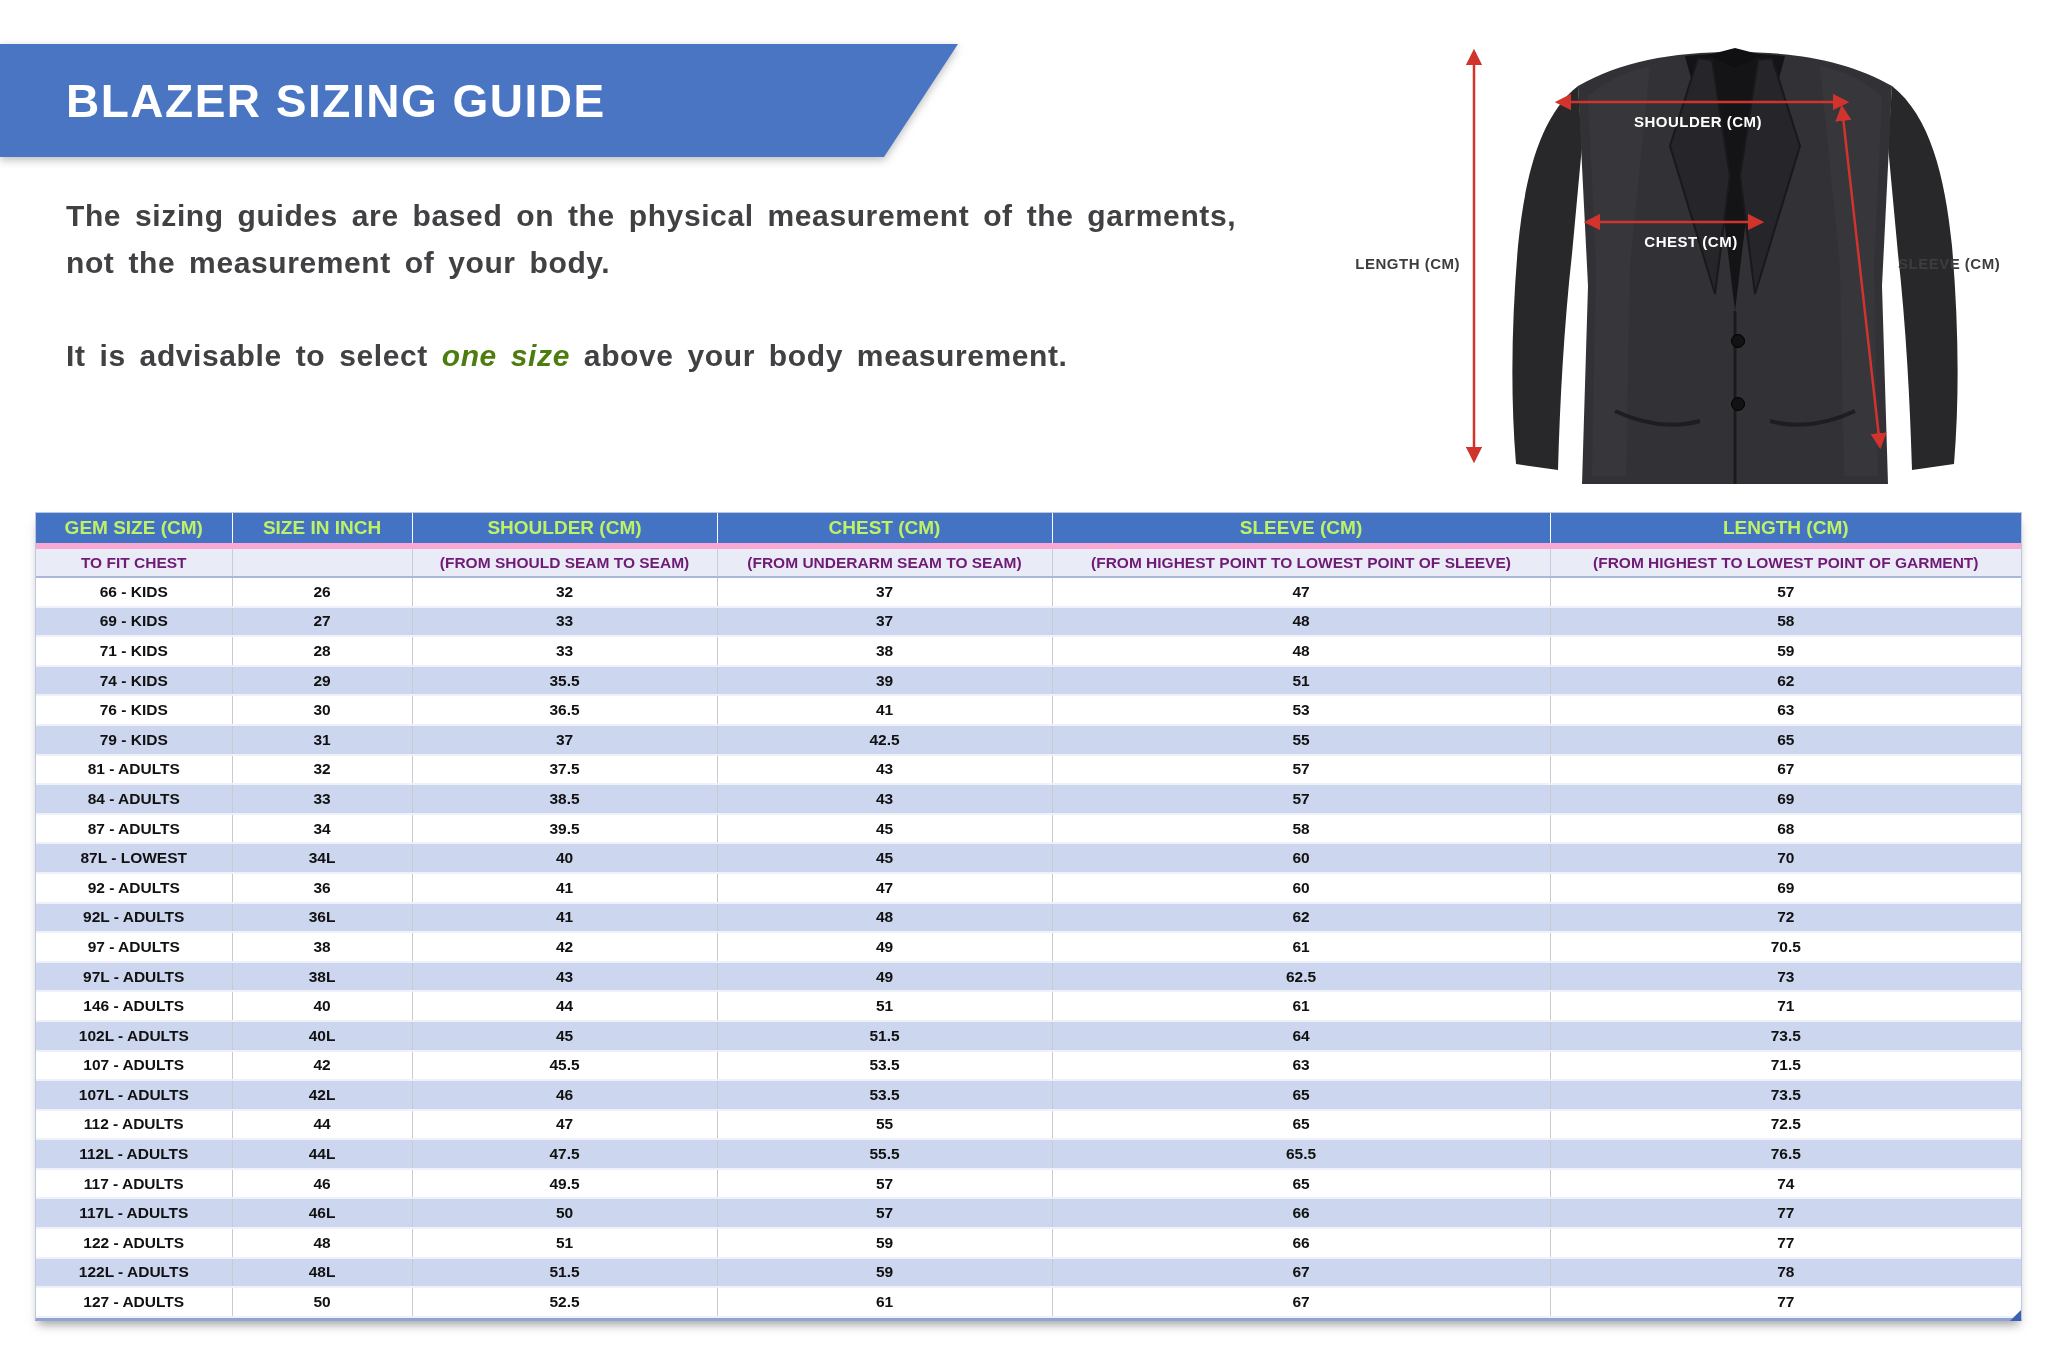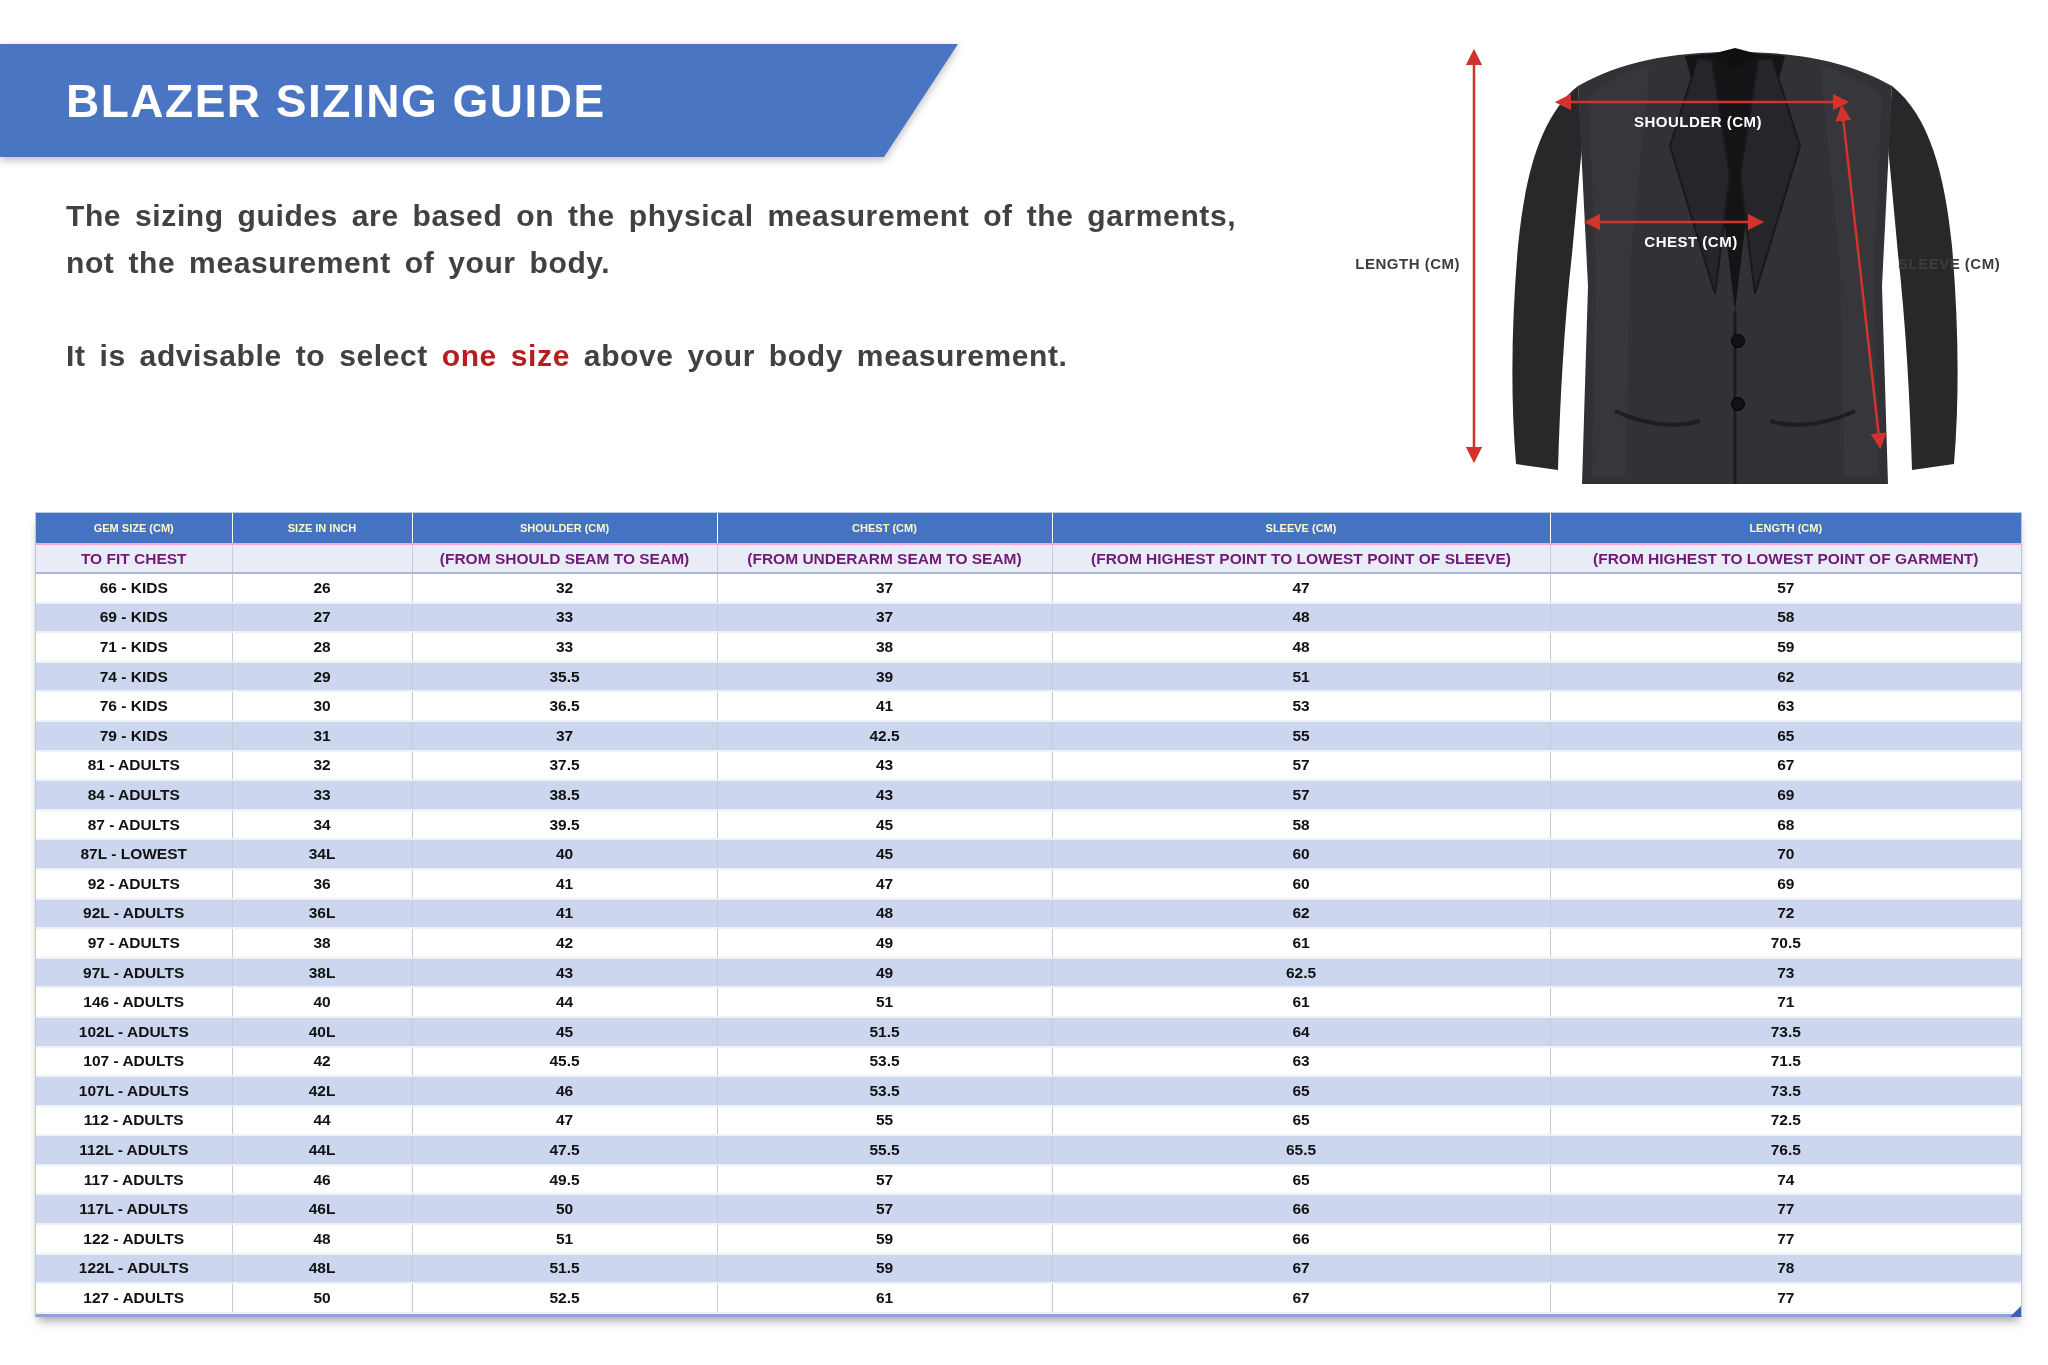--- a/index.html
+++ b/index.html
@@ -18,42 +18,42 @@
     margin:0 0 0 66px;color:#ffffff;font-size:46px;font-weight:700;
     letter-spacing:1.5px;
   }
   
   .intro{position:absolute;left:66px;top:192px;width:1230px;color:#414144;}
   .intro p{
     margin:0;font-size:30px;line-height:47px;font-weight:700;
     letter-spacing:.6px;word-spacing:5px;
   }
   .intro p.second{margin-top:46px;}
-  .intro .red{color:#b91c1c;}
+  .intro .red{color:#4d7c0f;font-style:italic;}
   
   .diagram{position:absolute;left:1330px;top:26px;}
   .diagram text{font-family:"Liberation Sans",sans-serif;font-weight:700;letter-spacing:.5px;}
   
   .table-wrap{
     position:absolute;left:35px;top:512px;width:1985px;
     border:1px solid #bcc7e3;border-bottom:3px solid #8fa3d4;
     box-shadow:0 7px 9px -3px rgba(95,95,95,.55);
     background:#ffffff;
   }
   table.sizing{border-collapse:collapse;table-layout:fixed;width:100%;}
   col.c1{width:196px;} col.c2{width:180px;} col.c3{width:305px;}
   col.c4{width:335px;} col.c5{width:498px;} col.c6{width:471px;}
   table.sizing th,table.sizing td{
     text-align:center;vertical-align:middle;padding:0 2px;
     white-space:nowrap;overflow:hidden;
   }
   tr.head-main th{
-    background:#4573c4;color:#fef9c3;height:30px;font-size:11px;
+    background:#4573c4;color:#bef264;height:30px;font-size:19px;
     font-weight:700;border-right:1px solid rgba(255,255,255,.25);
-    border-bottom:2px solid #f9a8d4;
+    border-bottom:6px solid #f9a8d4;
   }
   tr.head-sub th{
     background:#e9ecf7;color:#701a75;height:27px;font-size:15.5px;
     font-weight:700;border-right:1px solid #c6cce0;
     border-bottom:2px solid #aab7dd;
   }
   tbody td{
     height:27.6px;font-size:15.5px;font-weight:700;color:#111111;
     border-right:1px solid #c9c9d2;border-bottom:2px solid #eef1f9;
   }

